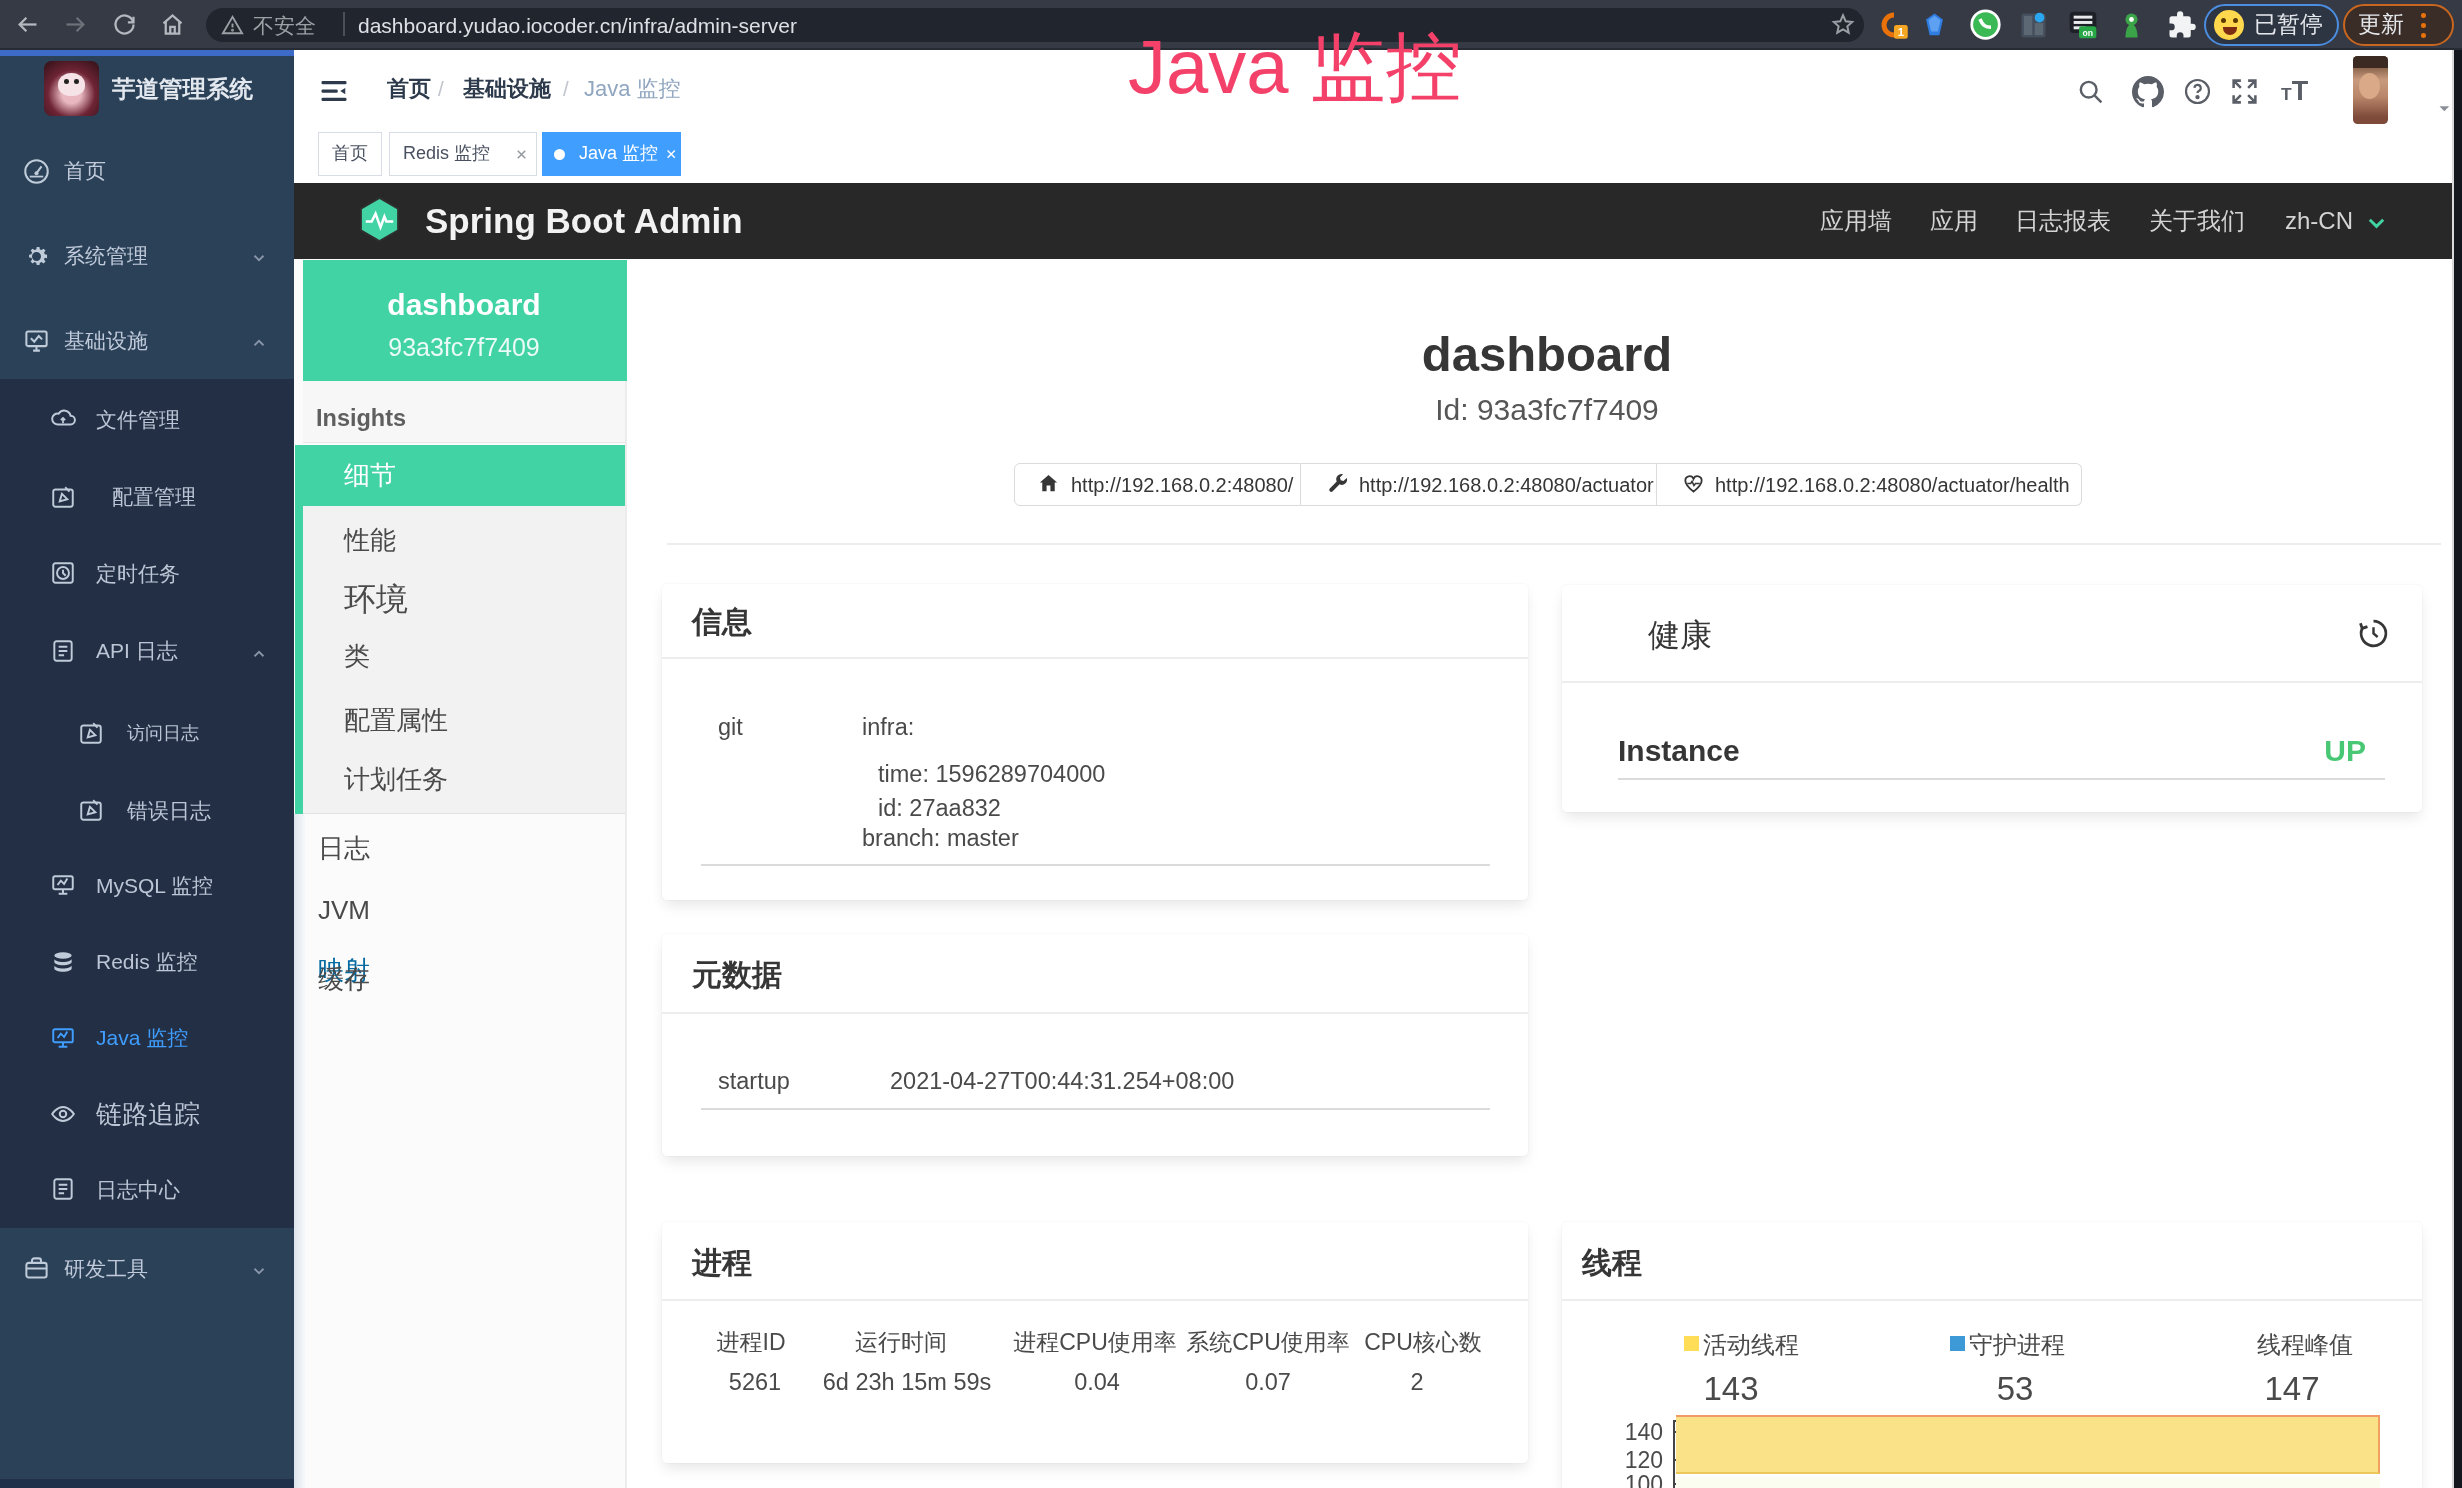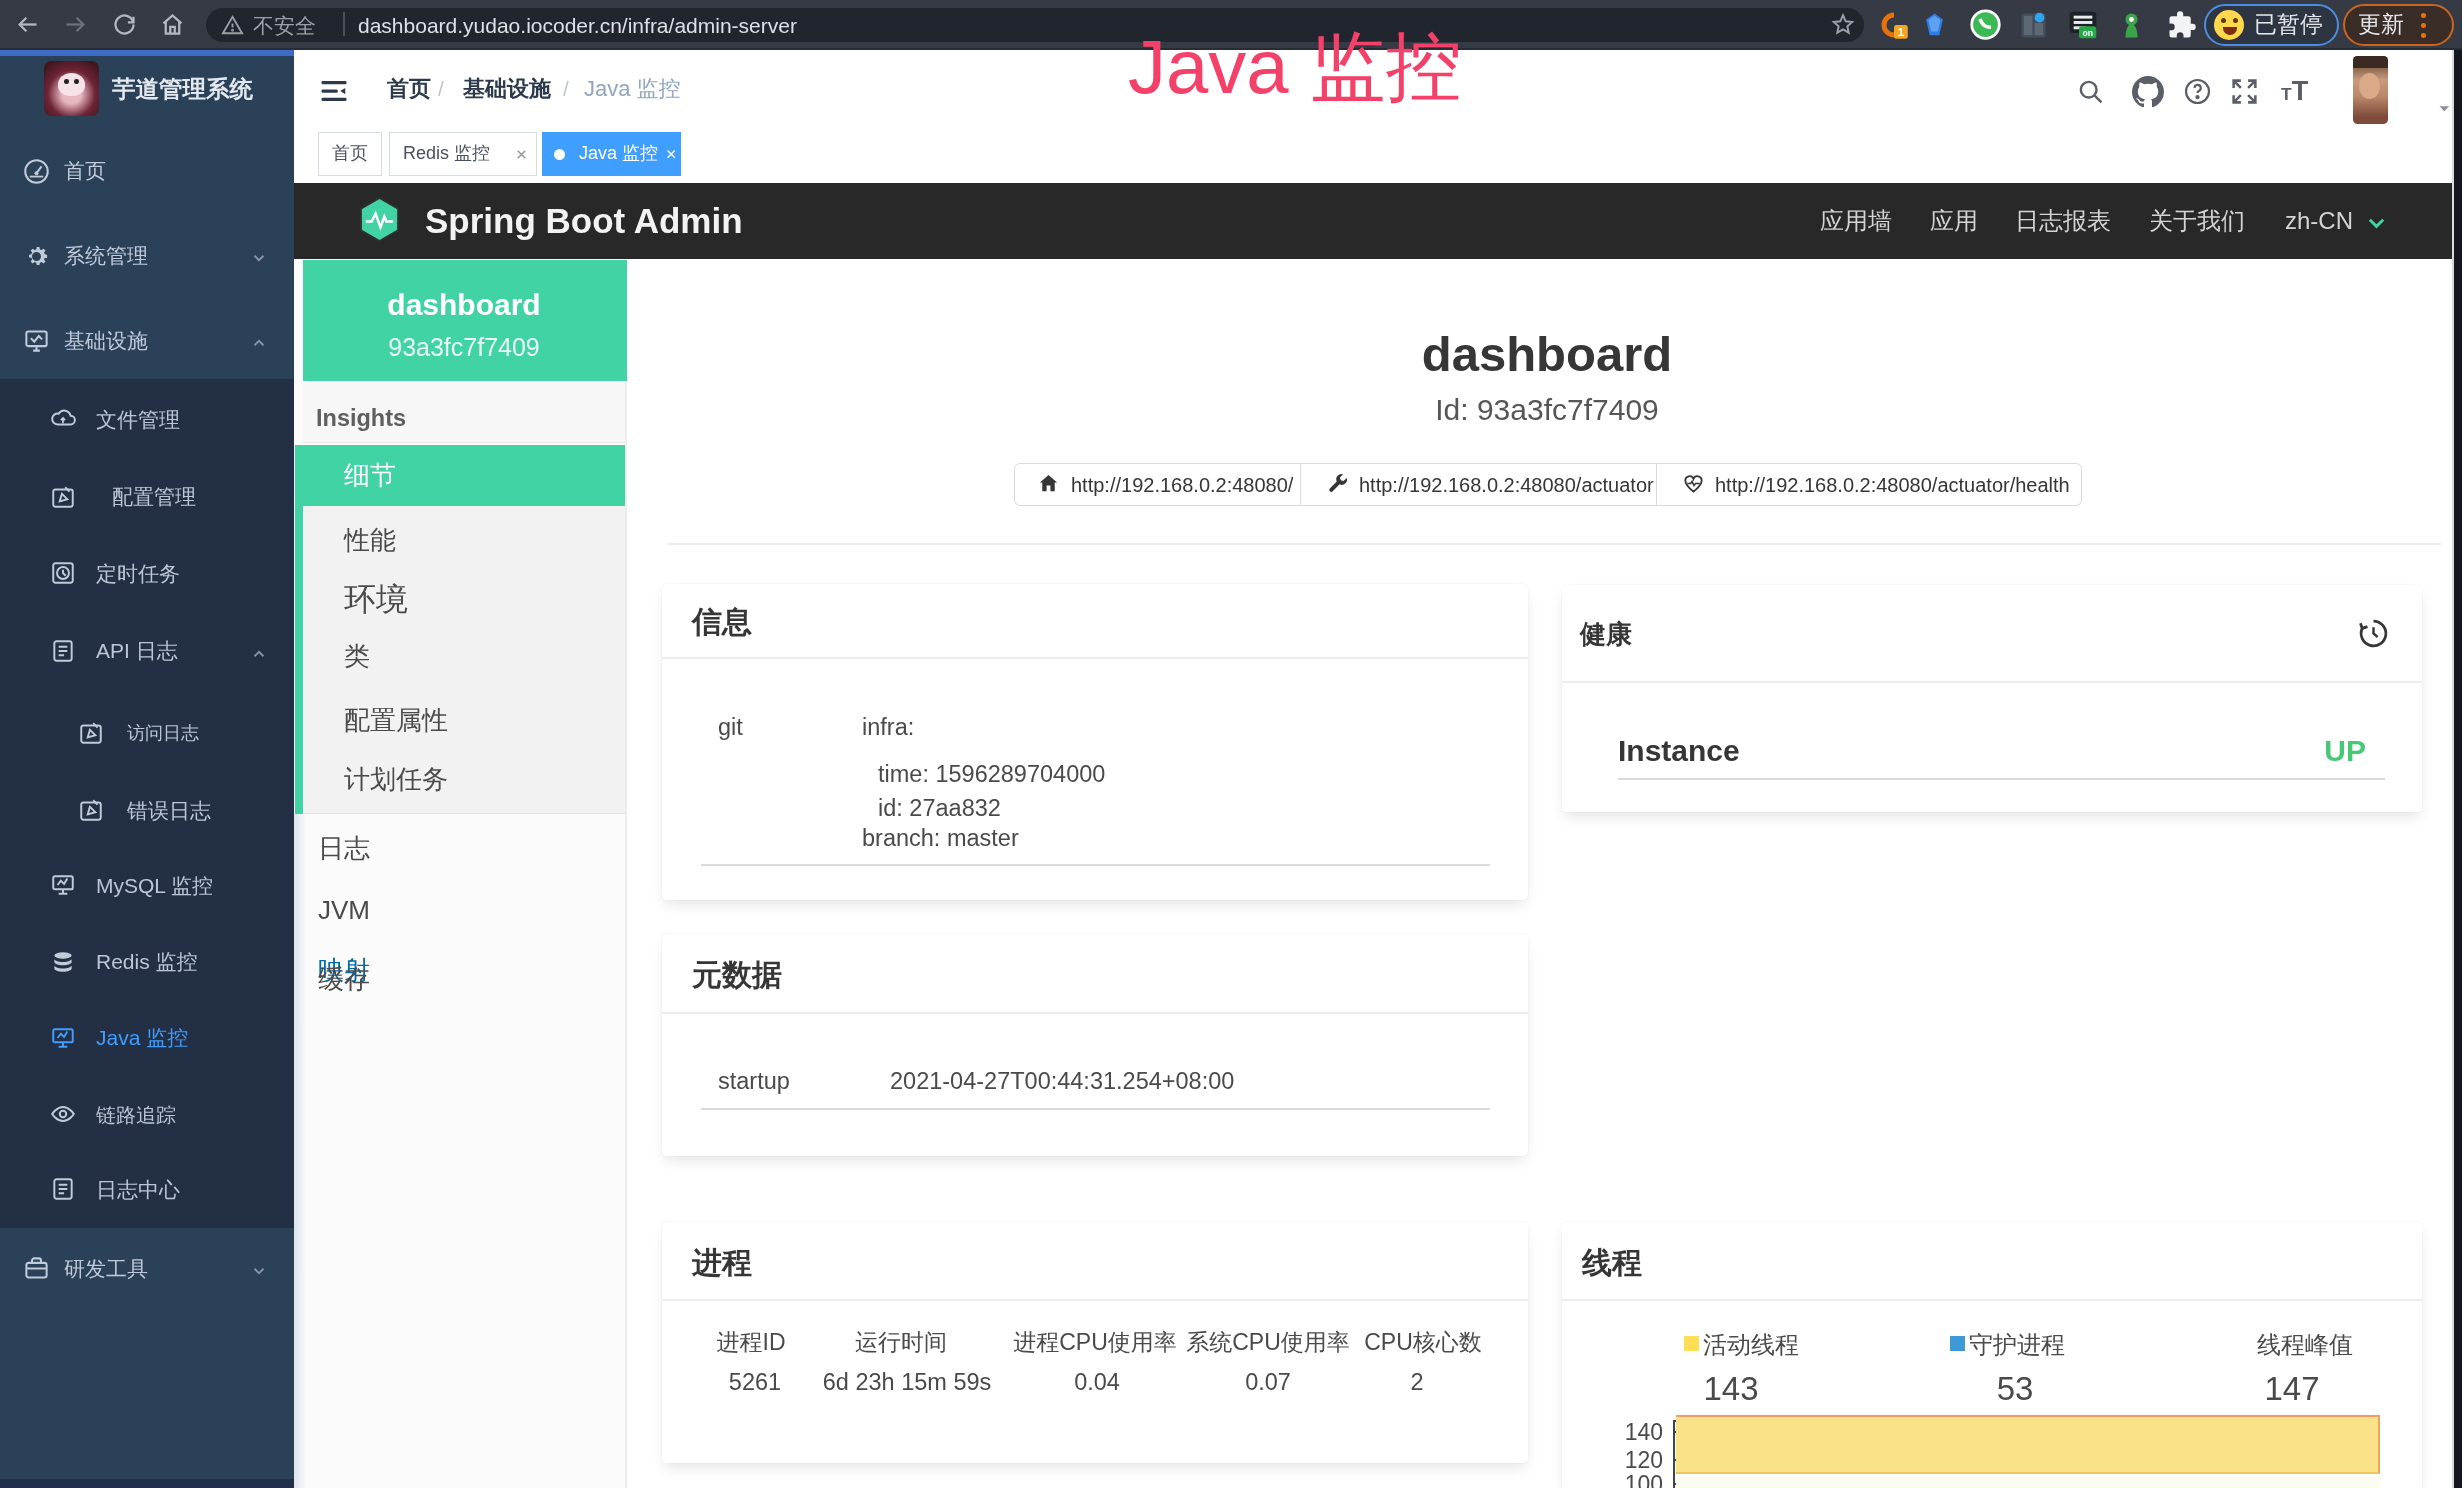--- a/index.html
+++ b/index.html
@@ -115,21 +115,21 @@
 <div class="t" style="left:64px;top:341px;font-size:21px;color:#c0cada">基础设施</div>
 <div class="t" style="left:96px;top:420px;font-size:21px;color:#bcc6d6">文件管理</div>
 <div class="t" style="left:112px;top:497px;font-size:21px;color:#bcc6d6">配置管理</div>
 <div class="t" style="left:96px;top:574px;font-size:21px;color:#bcc6d6">定时任务</div>
 <div class="t" style="left:96px;top:651px;font-size:21px;color:#bcc6d6">API 日志</div>
 <div class="t" style="left:127px;top:734px;font-size:18px;color:#bcc6d6">访问日志</div>
 <div class="t" style="left:127px;top:811px;font-size:21px;color:#bcc6d6">错误日志</div>
 <div class="t" style="left:96px;top:886px;font-size:21px;color:#bcc6d6">MySQL 监控</div>
 <div class="t" style="left:96px;top:962px;font-size:21px;color:#bcc6d6">Redis 监控</div>
 <div class="t" style="left:96px;top:1038px;font-size:21px;color:#3f9eff">Java 监控</div>
-<div class="t" style="left:96px;top:1115px;font-size:20px;color:#bcc6d6">链路追踪</div>
+<div class="t" style="left:96px;top:1115px;font-size:26px;color:#bcc6d6">链路追踪</div>
 <div class="t" style="left:96px;top:1190px;font-size:21px;color:#bcc6d6">日志中心</div>
 <div class="t" style="left:64px;top:1269px;font-size:21px;color:#c0cada">研发工具</div>
 
 <div id="side-icons">
 <svg style="left:23px;top:158px" width="27" height="27" viewBox="0 0 24 24" fill="#bfcbd9">
       <circle cx="12" cy="12" r="10" fill="none" stroke="#bfcbd9" stroke-width="1.8"></circle>
       <path d="M12 13.5l4.5-6" stroke="#bfcbd9" stroke-width="1.8" fill="none"></path>
       <circle cx="12" cy="13.5" r="1.8"></circle>
       <path d="M6 16.5h12" stroke="#bfcbd9" stroke-width="1.6"></path>
     </svg>
@@ -330,21 +330,21 @@
 <div class="t" style="left:692px;top:622px;font-size:30px;font-weight:600;color:#363636">信息</div>
 <div class="abs" style="left:662px;top:657px;width:866px;height:1.5px;background:#ededed"></div>
 <div class="t" style="left:718px;top:727px;font-size:23.5px;color:#4a4a4a">git</div>
 <div class="t" style="left:862px;top:727px;font-size:23.5px;color:#4a4a4a">infra:</div>
 <div class="t" style="left:878px;top:774px;font-size:23.5px;color:#4a4a4a">time: 1596289704000</div>
 <div class="t" style="left:878px;top:808px;font-size:23.5px;color:#4a4a4a">id: 27aa832</div>
 <div class="t" style="left:862px;top:838px;font-size:23.5px;color:#4a4a4a">branch: master</div>
 <div class="abs" style="left:701px;top:864px;width:789px;height:1.5px;background:#dbdbdb"></div>
 
 <div class="card" style="left:1562px;top:585px;width:860px;height:227px"></div>
-<div class="t" style="left:1580px;top:635px;font-size:26px;font-weight:700;color:#363636">健康</div>
+<div class="t" style="left:1648px;top:635px;font-size:32px;font-weight:400;color:#363636">健康</div>
 <svg style="left:2357px;top:617px" width="33" height="33" viewBox="0 0 24 24" fill="none" stroke="#363636" stroke-width="2">
     <path d="M12 3a9 9 0 1 1-8.2 5.3"></path>
     <path d="M2.5 4.5l1.3 3.8L7.6 7"></path>
     <path d="M12 7.5V12l3 2.5" stroke-width="1.8"></path>
   </svg>
 <div class="abs" style="left:1562px;top:681px;width:860px;height:1.5px;background:#ededed"></div>
 <div class="t" style="left:1618px;top:751px;font-size:30px;font-weight:700;color:#363636">Instance</div>
 <div class="tr" style="left:2366px;top:751px;font-size:30px;font-weight:700;color:#48c774">UP</div>
 <div class="abs" style="left:1618px;top:778px;width:767px;height:1.5px;background:#dbdbdb"></div>
 

